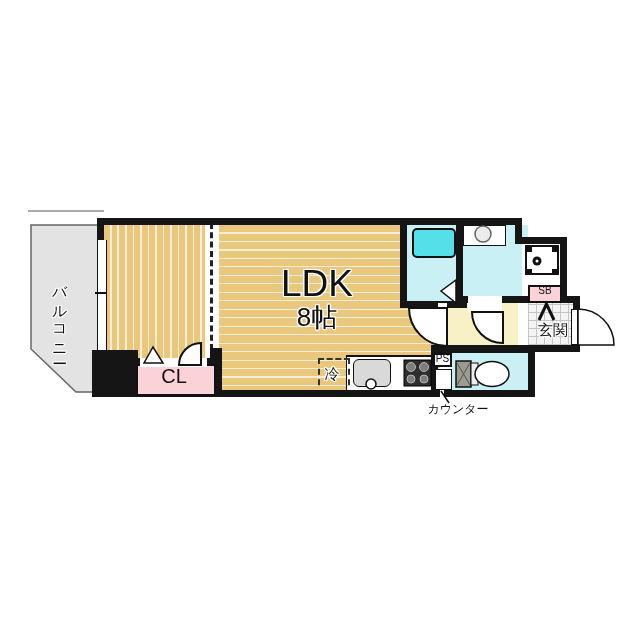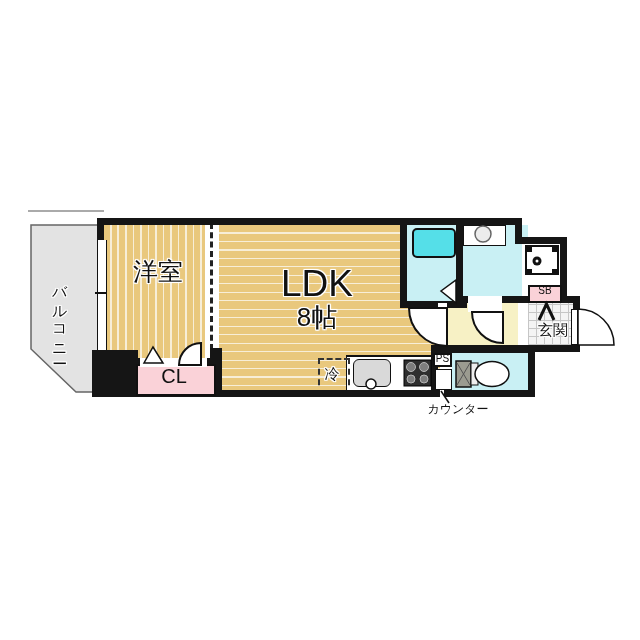--- a/index.html
+++ b/index.html
@@ -134,21 +134,20 @@
     </g>
 
     <polyline points="539,320 546.5,304 554,320" fill="none" stroke="#111" stroke-width="3"></polyline>
 
     <line x1="441" y1="391" x2="449" y2="403" stroke="#111" stroke-width="1.5"></line>
   </svg>
 
   <div class="lbl halo" style="left:52px;top:252px;height:130px;writing-mode:vertical-rl;font-size:15px;letter-spacing:3px;">バルコニー</div>
 
   <div class="lbl" style="left:110px;top:258px;width:96px;font-size:25px;">
-    <div class="halo">洋室</div>
   </div>
 
   <div class="lbl" style="left:252px;top:265px;width:130px;">
     <div class="halo" style="font-size:37px;text-align:center;">LDK</div>
     <div class="halo" style="font-size:26px;">8帖</div>
   </div>
 
   <div class="lbl" style="left:136px;top:366px;width:76px;font-size:20px;color:#111;">CL</div>
 
   <div class="lbl halo" style="left:318px;top:366px;width:28px;font-size:15px;">冷</div>

